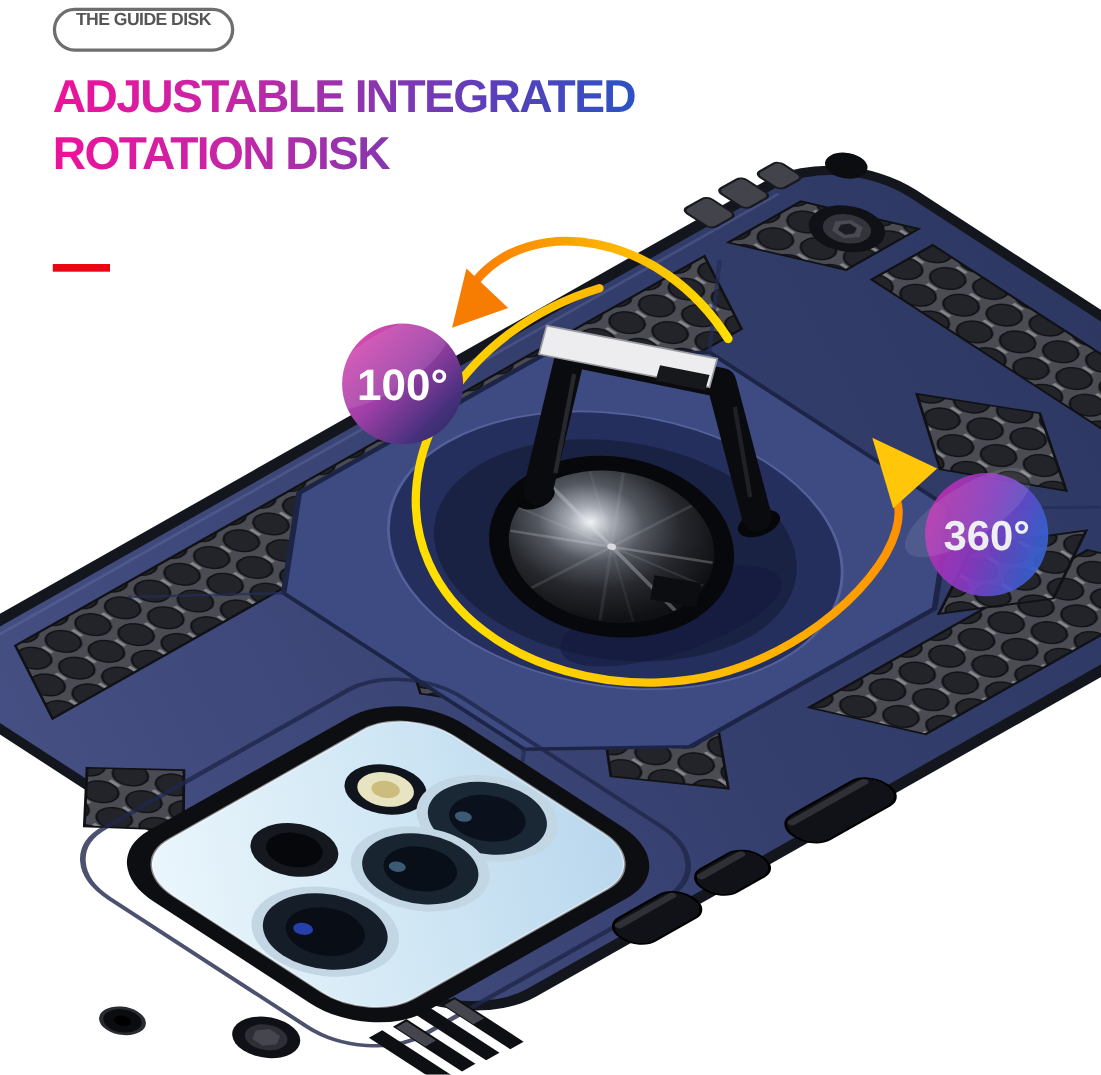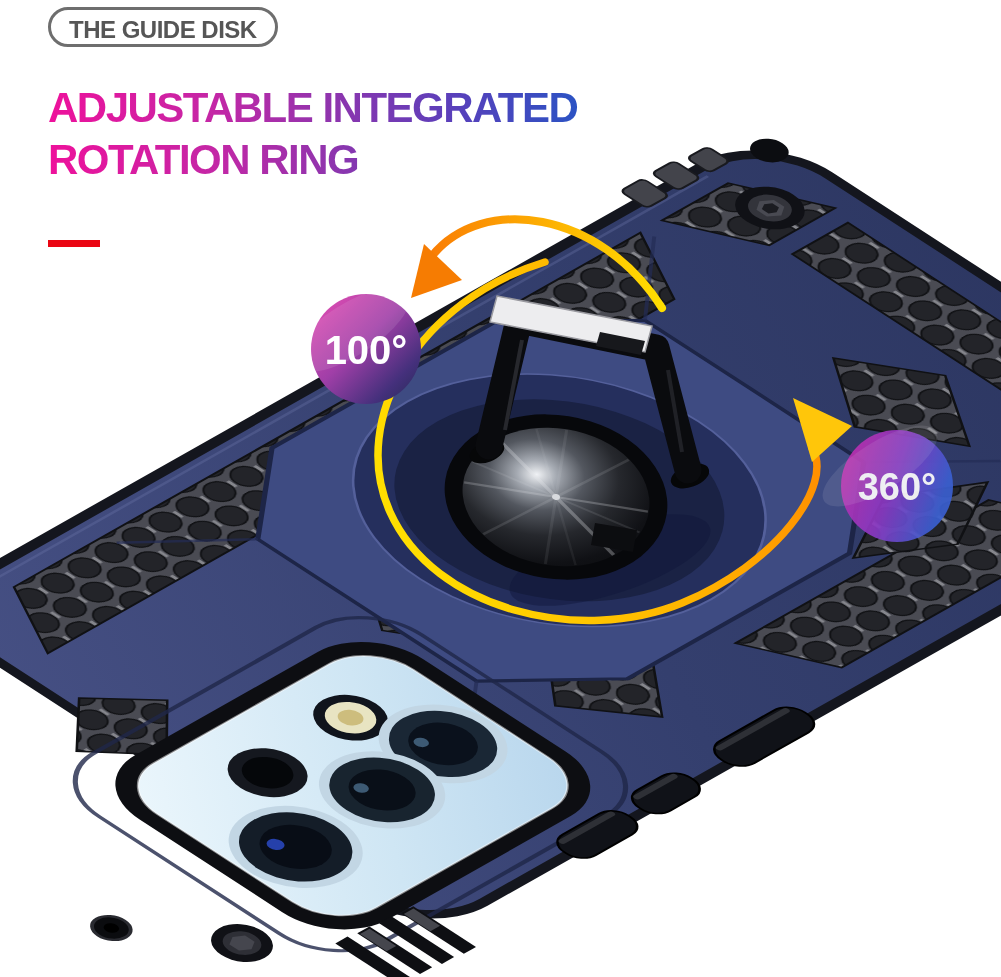--- a/index.html
+++ b/index.html
@@ -1,25 +1,25 @@
 <!DOCTYPE html>
 <html><head>
 <meta charset="utf-8">
 <style>
   html,body{margin:0;padding:0;background:#ffffff;}
   #stage{position:relative;width:1001px;height:977px;background:#ffffff;overflow:hidden;
          font-family:"Liberation Sans","DejaVu Sans",sans-serif;}
   #product-svg{position:absolute;left:0;top:0;}
   .pill{position:absolute;left:48px;top:7px;height:34px;padding:0 18px;
-        border:3px solid #6e6e6e;border-radius:22px;display:flex;align-items:flex-end;
-        color:#565656;font-size:24px;font-weight:bold;letter-spacing:-0.5px;background:#fff;}
+        border:3px solid #6e6e6e;border-radius:22px;display:flex;align-items:flex-start;
+        color:#565656;font-size:16px;font-weight:bold;letter-spacing:-0.5px;background:#fff;}
   .heading{position:absolute;left:48px;top:62px;width:552px;
            font-size:42px;line-height:52px;font-weight:bold;letter-spacing:-1.5px;
            background:linear-gradient(90deg,#ee119b 0%,#c427a6 30%,#8d35ae 52%,#5840bb 74%,#2356c5 100%);
-           -webkit-background-clip:text;background-clip:text;color:transparent;margin-top:20px;
+           -webkit-background-clip:text;background-clip:text;color:transparent;
            -webkit-text-fill-color:transparent;}
   .heading div{white-space:nowrap;}
   .red-dash{position:absolute;left:48px;top:240px;width:52px;height:7px;background:#ea0613;}
   text{font-family:"Liberation Sans","DejaVu Sans",sans-serif;}
 </style>
 </head>
 <body>
 
 <div id="stage">
 
@@ -237,17 +237,17 @@
     <text x="897" y="500" text-anchor="middle" font-size="38" font-weight="bold" fill="#ffffff">360°</text>
   </g>
 </svg>
 
   <div class="pill">
     <span>THE GUIDE DISK</span>
   </div>
 
   <div class="heading">
     <div>ADJUSTABLE INTEGRATED</div>
-    <div>ROTATION RING</div>
+    <div>ROTATION DISK</div>
   </div>
 
   <div class="red-dash"></div>
 </div>
 
 </body></html>

